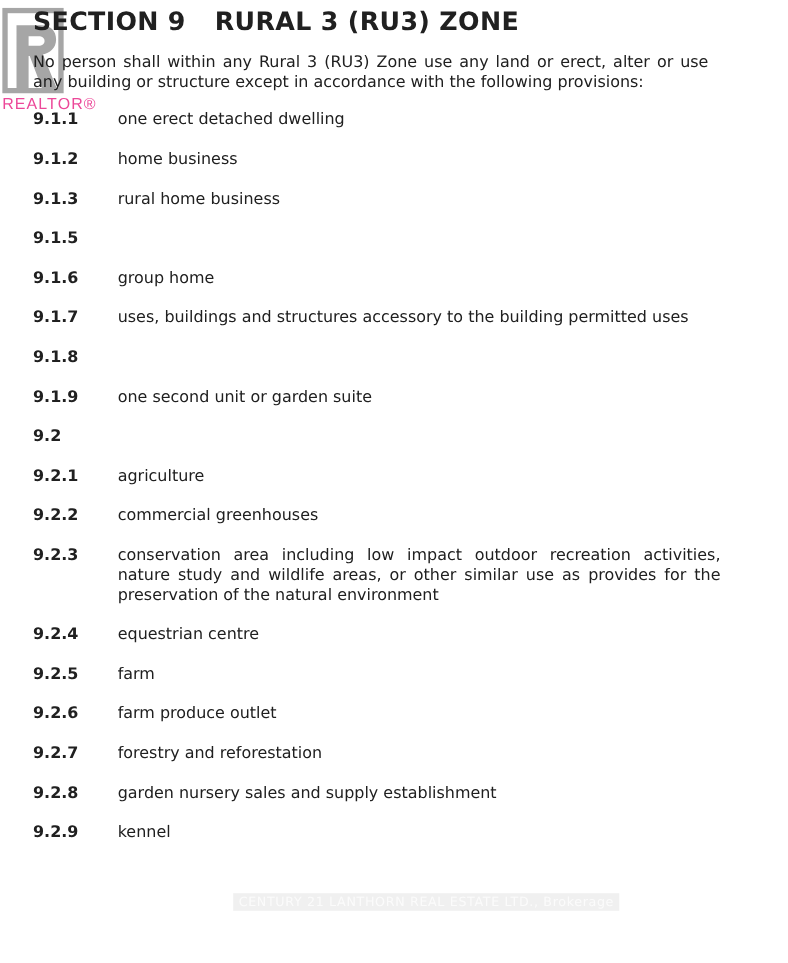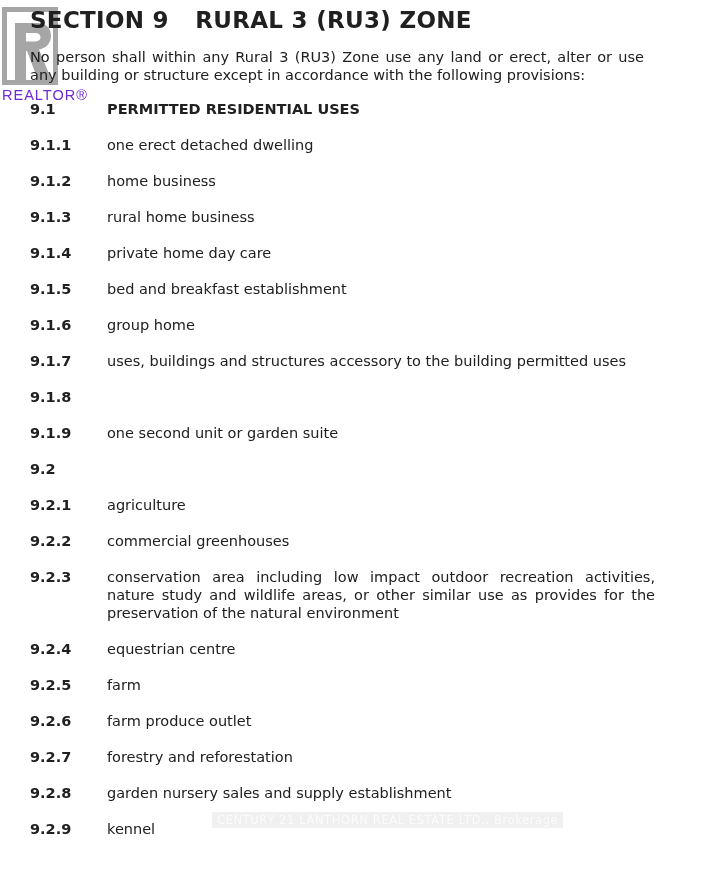--- a/index.html
+++ b/index.html
@@ -19,21 +19,21 @@
     left: 2px;
     top: 7px;
     z-index: 0;
   }
   .realtor-wm svg { display: block; }
   .realtor-wordmark {
     margin-top: 2px;
     font-family: "Liberation Sans", sans-serif;
     font-size: 14.5px;
     letter-spacing: 1px;
-    color: #6d28d9;
+    color: #ec4899;
     white-space: nowrap;
   }
   .brokerage-wm {
     position: absolute;
     left: 212px;
     top: 812px;
     z-index: 0;
     background: #f0f0f0;
     color: #fbfbfb;
     font-size: 11.5px;
@@ -104,43 +104,34 @@
 
   <div class="content">
     <h1 class="doc-title">
       <span class="section-part">SECTION 9</span>
       <span class="zone-part">RURAL 3 (RU3) ZONE</span>
     </h1>
 
     <p class="intro">No person shall within any Rural 3 (RU3) Zone use any land or erect, alter or use any building or structure except in accordance with the following provisions:</p>
 
     <div class="clauses" id="clauses">
-        <div class="row heading">
-          <span class="num">9.1</span>
-          <span class="txt">PERMITTED RESIDENTIAL USES</span>
-        </div>
         <div class="row">
           <span class="num">9.1.1</span>
           <span class="txt">one erect detached dwelling</span>
         </div>
         <div class="row">
           <span class="num">9.1.2</span>
           <span class="txt">home business</span>
         </div>
         <div class="row">
           <span class="num">9.1.3</span>
           <span class="txt">rural home business</span>
         </div>
         <div class="row">
-          <span class="num">9.1.4</span>
-          <span class="txt">private home day care</span>
-        </div>
-        <div class="row">
           <span class="num">9.1.5</span>
-          <span class="txt">bed and breakfast establishment</span>
         </div>
         <div class="row">
           <span class="num">9.1.6</span>
           <span class="txt">group home</span>
         </div>
         <div class="row">
           <span class="num">9.1.7</span>
           <span class="txt">uses, buildings and structures accessory to the building permitted uses</span>
         </div>
         <div class="row">

